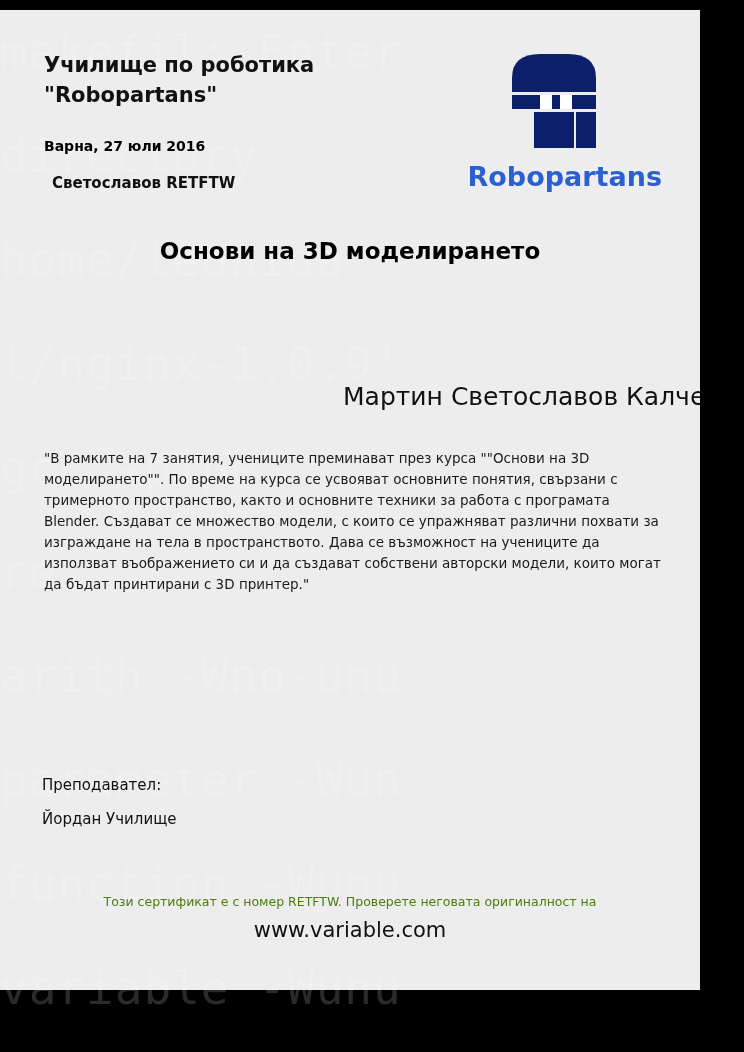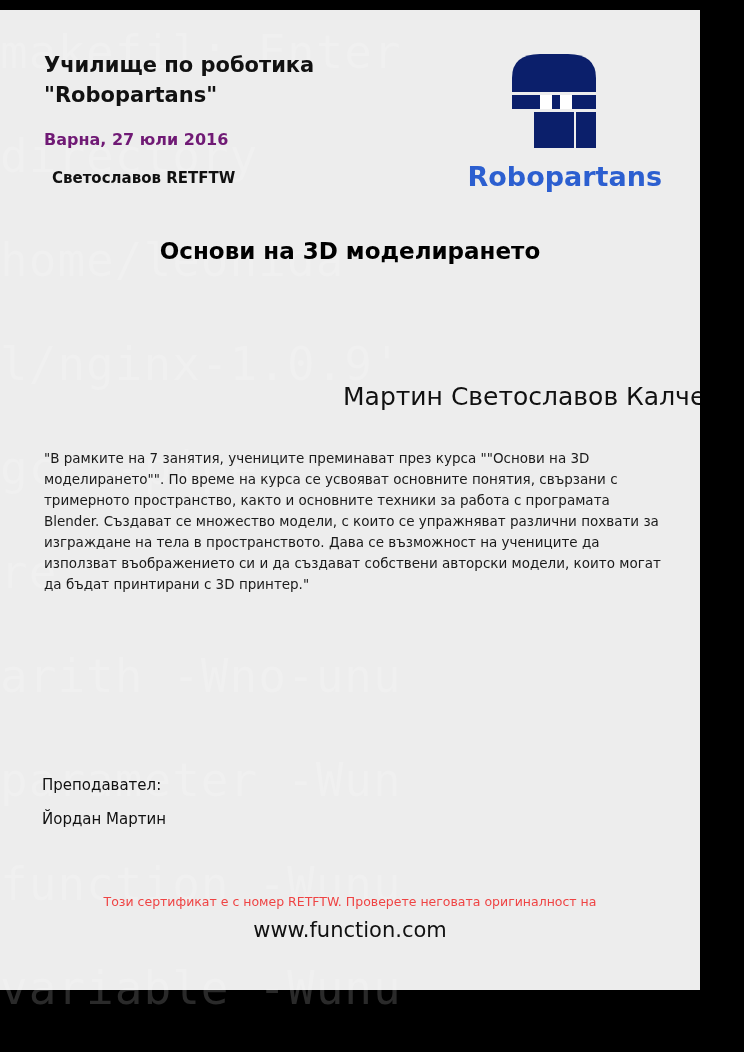--- a/index.html
+++ b/index.html
@@ -64,24 +64,24 @@
     margin: 0;
   }
   .school-sub {
     font-size: 21px;
     font-weight: bold;
     color: #111;
     line-height: 30px;
     margin: 0;
   }
   .place-date {
-    font-size: 16px;
-    font-weight: bold;
-    color: #701a75;
-    margin-top: 20px;
+    font-size: 14px;
+    font-weight: bold;
+    color: #000000;
+    margin-top: 28px;
   }
   .cert-number {
     font-size: 15px;
     font-weight: bold;
     color: #111;
     margin-top: 20px;
     padding-left: 8px;
   }
   .logo-wrap {
     position: absolute;
@@ -148,21 +148,21 @@
     font-size: 15px;
     color: #111;
   }
   .footer-note {
     position: absolute;
     left: 0;
     top: 884px;
     width: 700px;
     text-align: center;
     font-size: 12.5px;
-    color: #ef4444;
+    color: #4d7c0f;
   }
   .footer-url {
     position: absolute;
     left: 0;
     top: 908px;
     width: 700px;
     text-align: center;
     font-size: 21px;
     color: #111;
   }
@@ -205,20 +205,20 @@
         <div class="logo-text">Robopartans</div>
       </div>
 
       <div class="course-title">Основи на 3D моделирането</div>
 
       <div class="recipient">Мартин Светославов Калчев</div>
 
       <div class="description">"В рамките на 7 занятия, учениците преминават през курса ""Основи на 3D моделирането"". По време на курса се усвояват основните понятия, свързани с тримерното пространство, както и основните техники за работа с програмата Blender. Създават се множество модели, с които се упражняват различни похвати за изграждане на тела в пространството. Дава се възможност на учениците да използват въображението си и да създават собствени авторски модели, които могат да бъдат принтирани с 3D принтер."</div>
 
       <div class="teacher-label">Преподавател:</div>
-      <div class="teacher-name">Йордан Мартин</div>
+      <div class="teacher-name">Йордан Училище</div>
 
       <div class="footer-note">Този сертификат е с номер RETFTW. Проверете неговата оригиналност на</div>
-      <div class="footer-url">www.function.com</div>
+      <div class="footer-url">www.variable.com</div>
 
     </div>
   </div>
 </div>
 
 </body></html>

